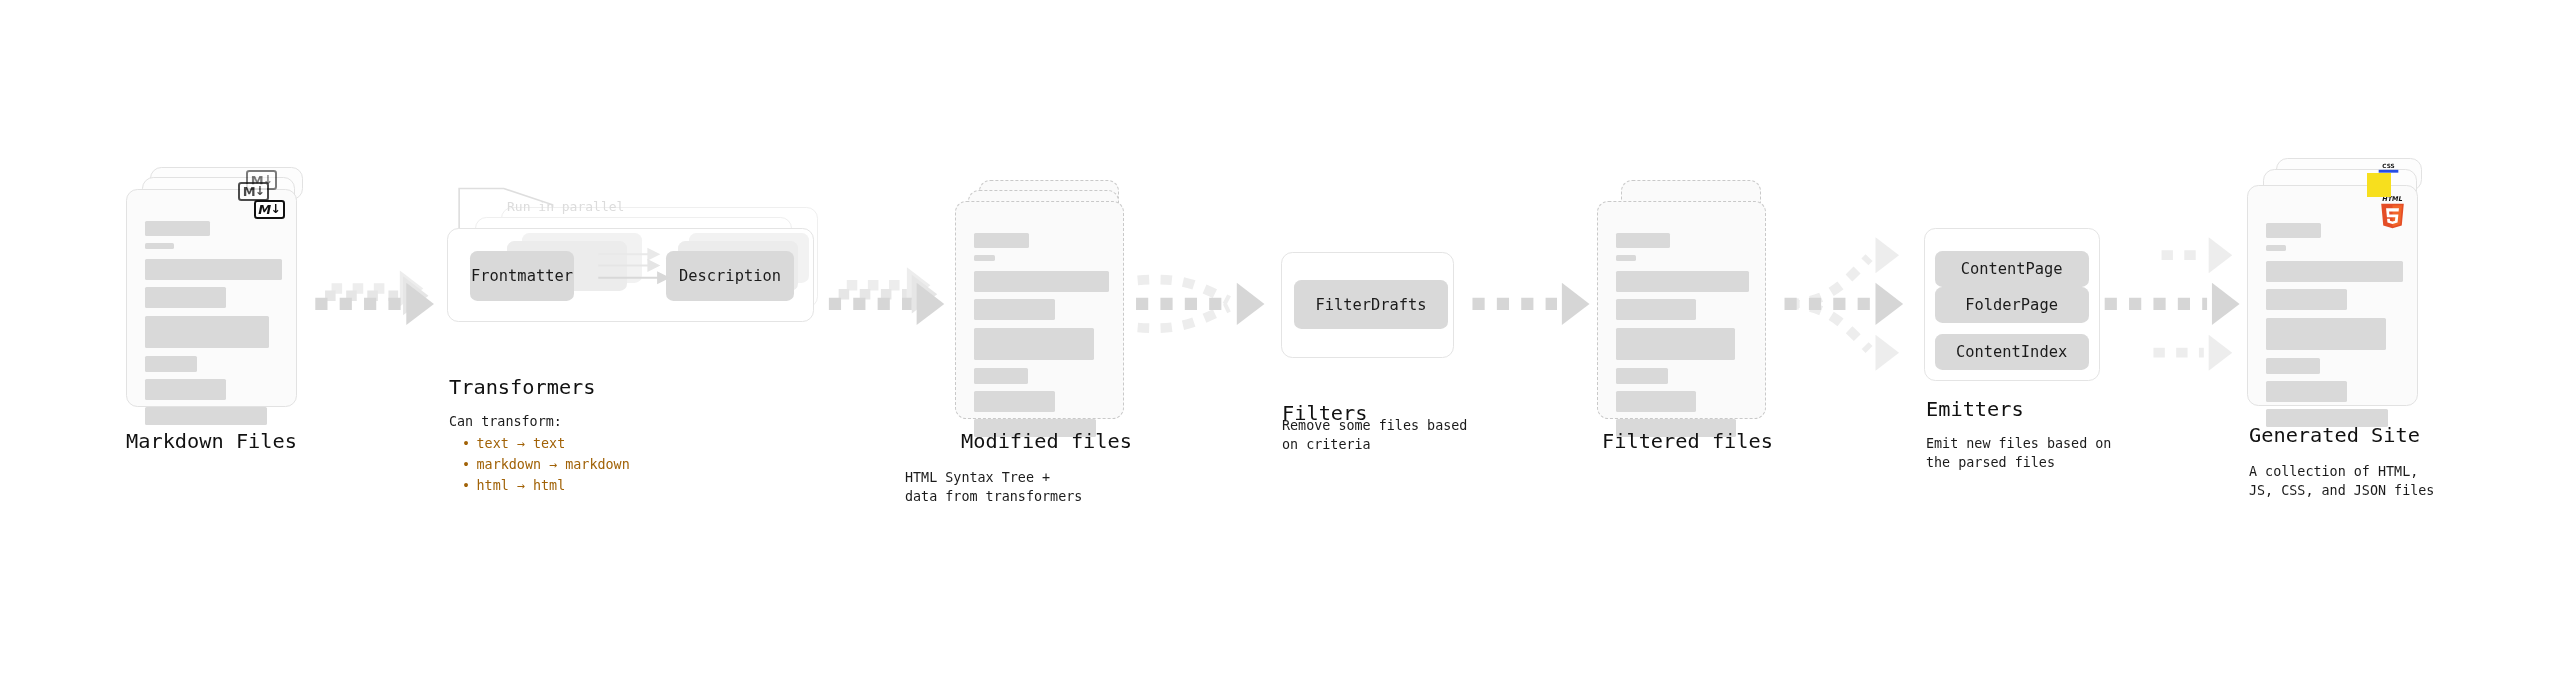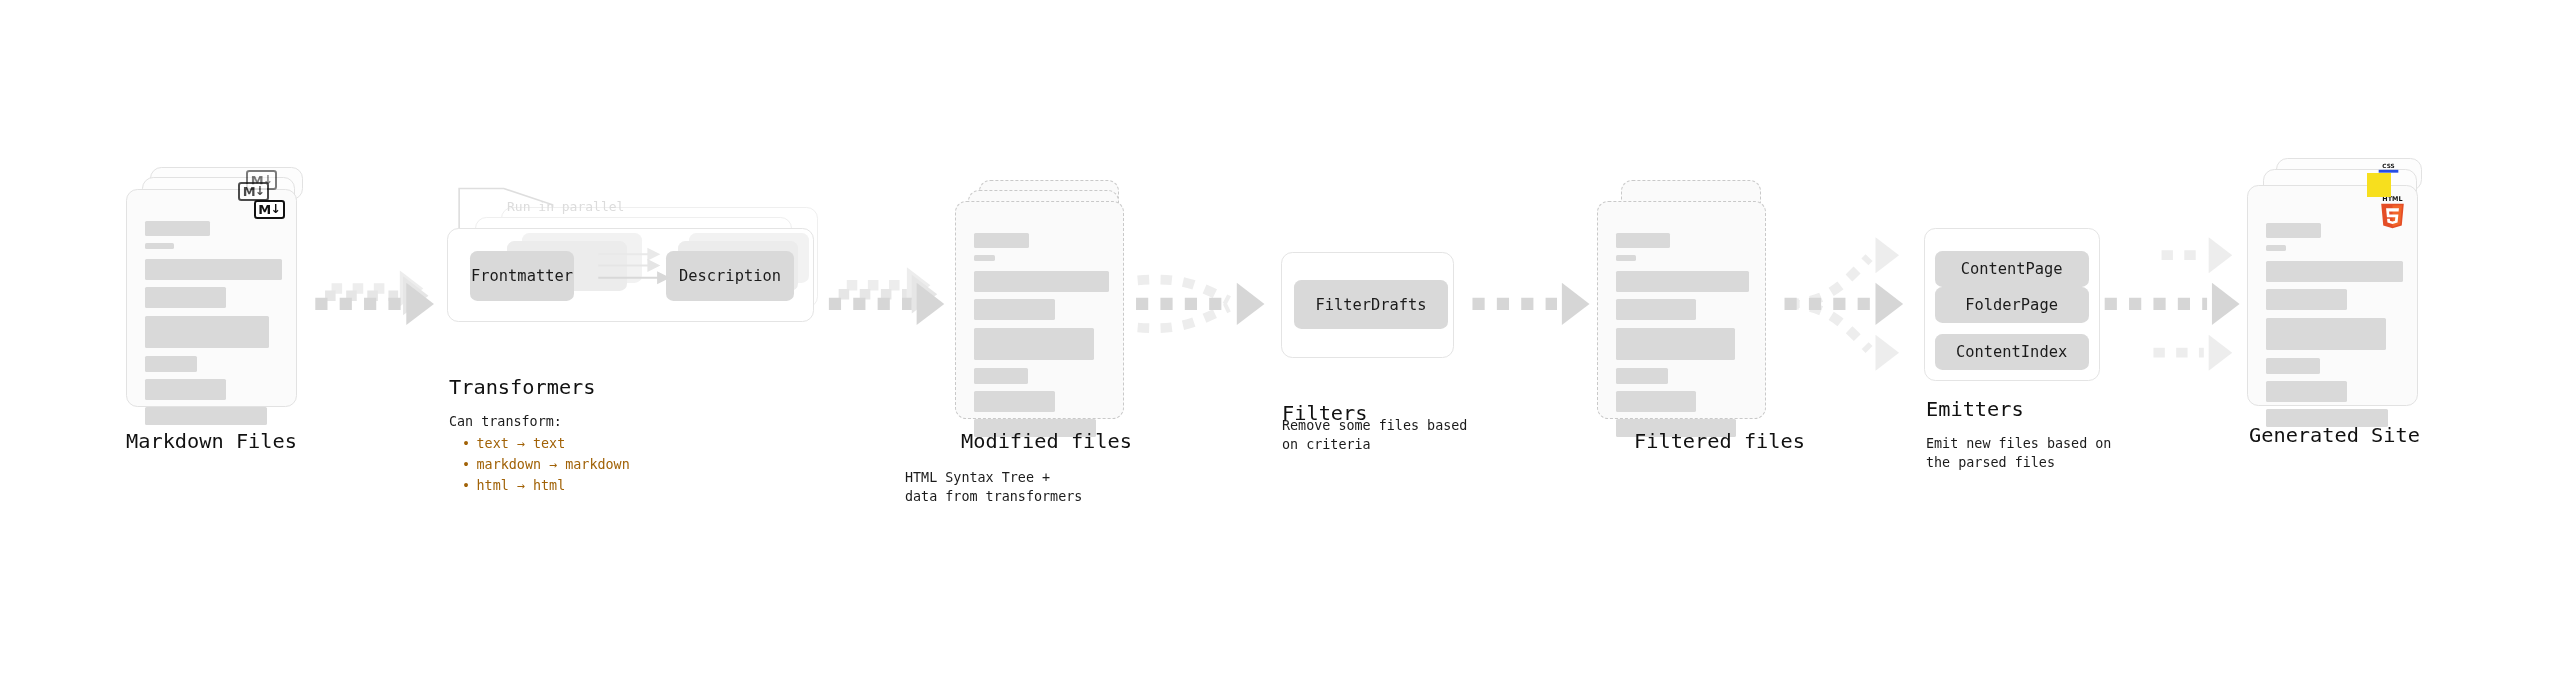--- a/index.html
+++ b/index.html
@@ -14,20 +14,21 @@
   
   .node { position: absolute; }
 
   
   .filestack { position: relative; }
   .card {
     position: absolute;
     border-radius: 11.4px;
     background: #fbfbfb;
     border: 1.2px solid #e2e2e2;
+    font-style: italic;
   }
   .card.dashed { border-style: dashed; border-color: #c9c9c9; background: #fafafa; }
   .card.ghost1 { background: #fdfdfd; }
   .card.ghost2 { background: #fdfdfd; }
 
   .bars { position: absolute; left: 18px; top: 31px; right: 16.3px; }
   .bar { background: #d9d9d9; border-radius: 1.6px; margin-bottom: 7.3px; }
 
   
   .badge { position: absolute; }
@@ -289,21 +290,21 @@
           <div class="bar" style="width:133px;height:21px;"></div>
           <div class="bar" style="width:80px;height:21px;"></div>
           <div class="bar" style="width:119px;height:32.5px;"></div>
           <div class="bar" style="width:52px;height:16.3px;"></div>
           <div class="bar" style="width:80px;height:21px;"></div>
           <div class="bar" style="width:120px;height:18px;"></div>
         </div>
       </div>
     </div>
   </div>
-  <div class="title" style="left:1602px; top:429px;margin-left:32px;">Filtered files</div>
+  <div class="title" style="left:1602px; top:429px;">Filtered files</div>
 
   <div class="node" style="left:1924px; top:228px;">
     <div class="box" style="left:0; top:0; width:176px; height:153px;"></div>
     <div class="chip" style="left:10.6px; top:10.6px; width:154px; height:36px;margin-top:12px;">ContentPage</div>
     <div class="chip" style="left:10.6px; top:59px; width:154px; height:36px;">FolderPage</div>
     <div class="chip" style="left:10.6px; top:106px; width:154px; height:36px;">ContentIndex</div>
   </div>
   <div class="title" style="left:1926px; top:397px;">Emitters</div>
   <div class="desc" style="left:1926px; top:434px;">Emit new files based on
 the parsed files</div>
@@ -334,15 +335,17 @@
 
       <div class="badge js-badge" style="left:120px; top:14.6px;"></div>
 
       <svg class="badge" style="left:130px; top:2.4px;" width="23" height="18" viewBox="0 0 28 22">
         <text x="14" y="10" text-anchor="middle" font-family="DejaVu Sans, sans-serif" font-size="7" font-weight="bold" fill="#111">CSS</text>
         <rect x="2" y="12" width="24" height="3.5" fill="#264de4"></rect>
       </svg>
     </div>
   </div>
   <div class="title" style="left:2249px; top:423px;">Generated Site</div>
+  <div class="desc" style="left:2249px; top:462px;">A collection of HTML,
+JS, CSS, and JSON files</div>
 
 </div>
 
 
 </body></html>

